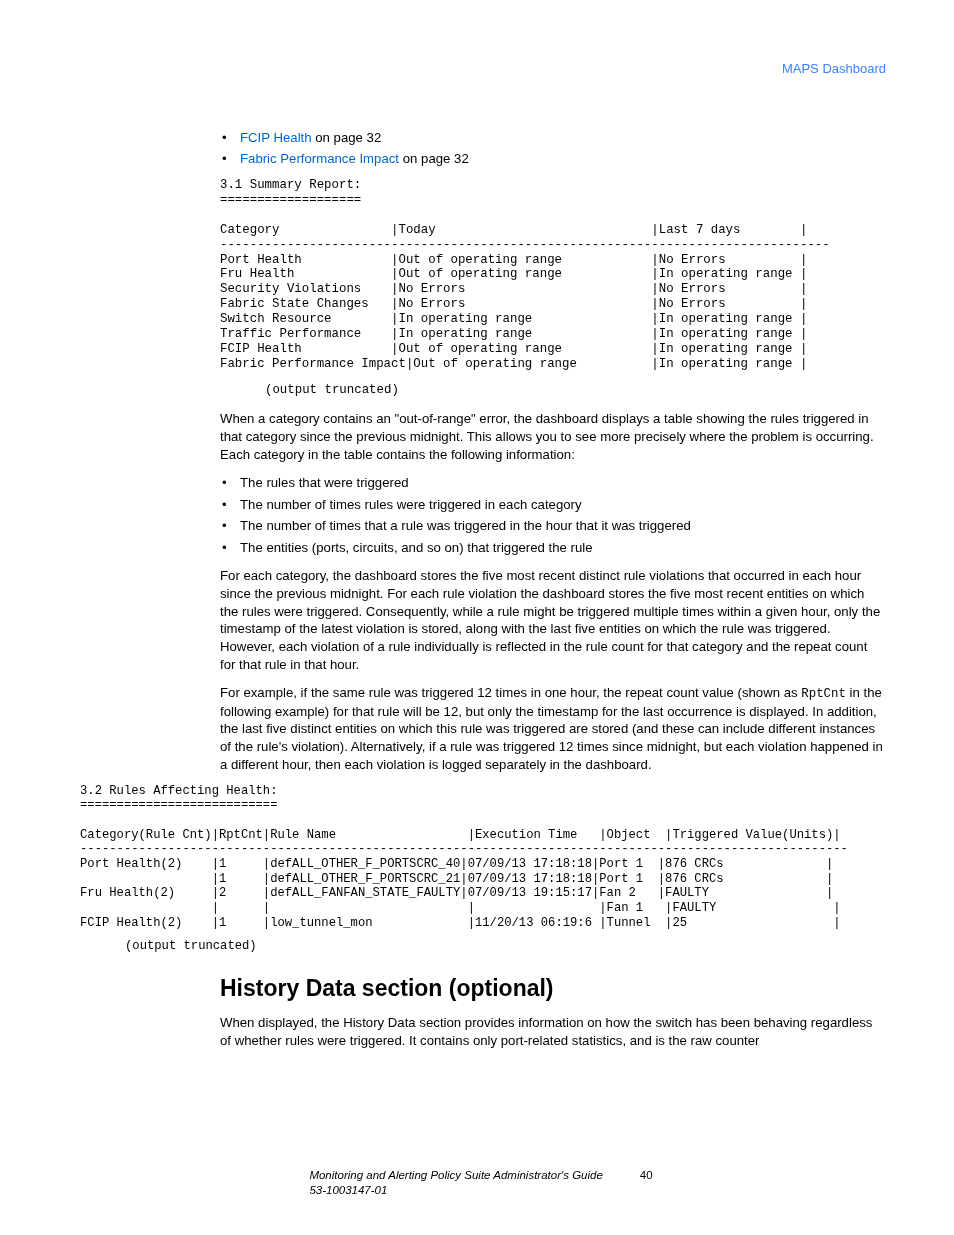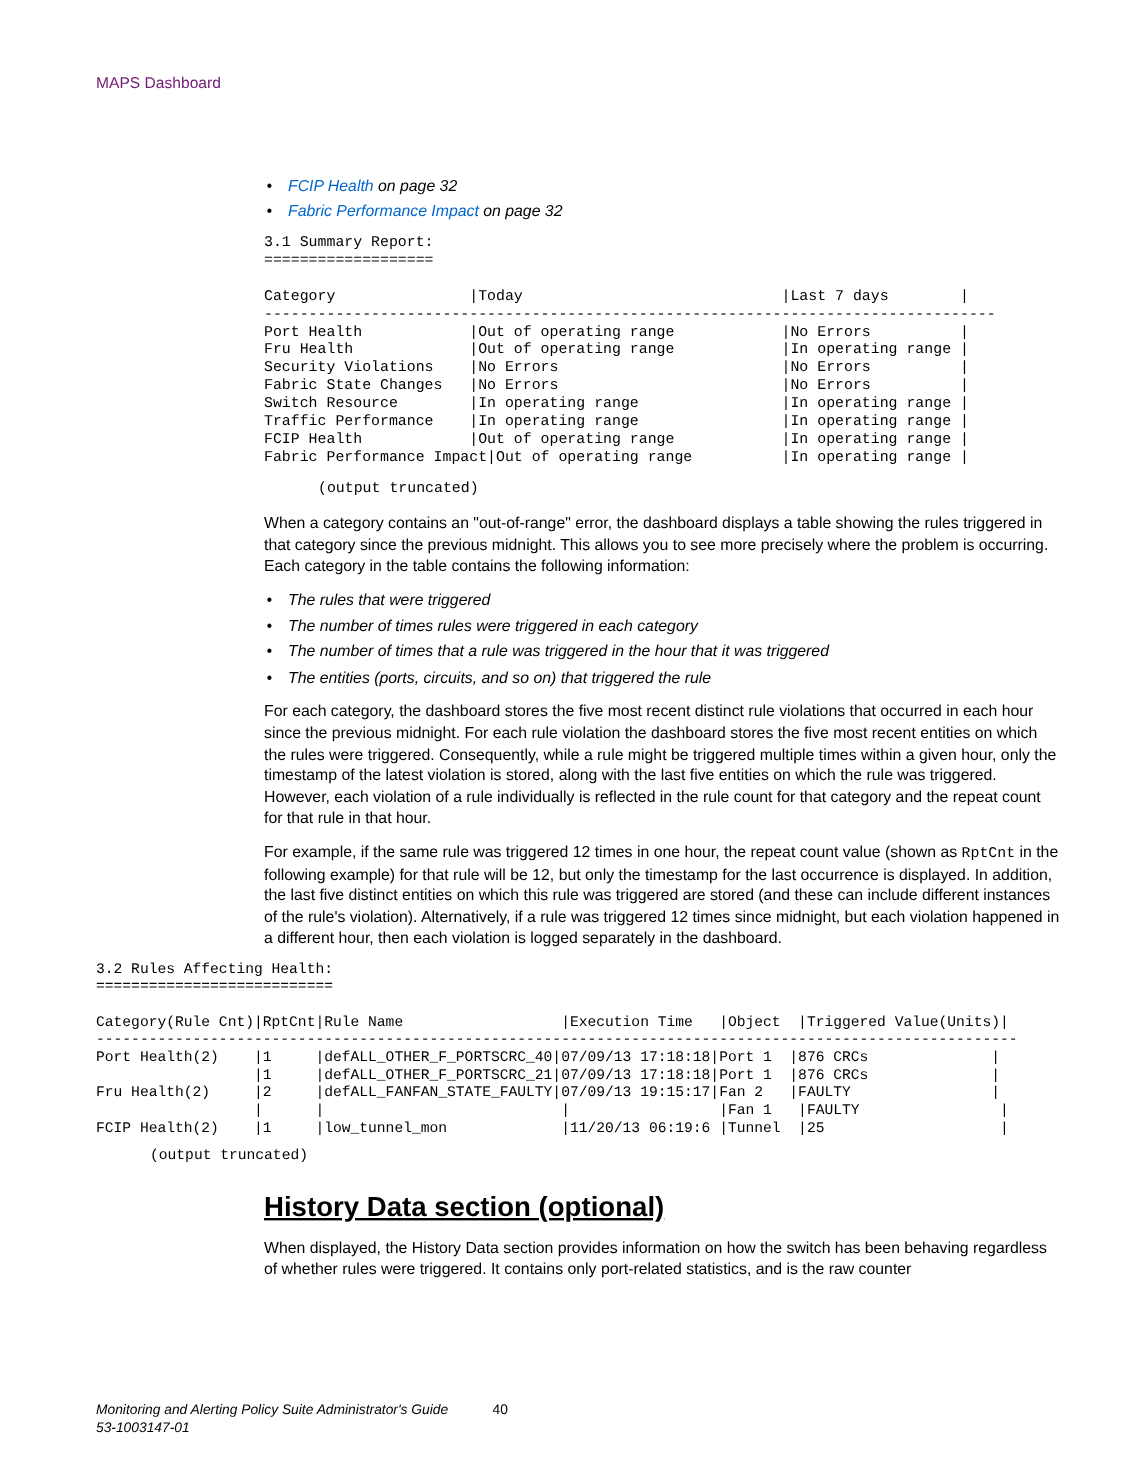--- a/index.html
+++ b/index.html
@@ -9,35 +9,35 @@
     margin: 0;
     font-family: Arial, Helvetica, sans-serif;
     font-size: 13.2px;
     color: #000;
     position: relative;
     box-sizing: border-box;
     padding: 60px 68px 0 80px;
     line-height: 1.35;
   }
   .hdr {
+    text-align: right;
     font-size: 13px;
-    color: #701a75;
-    margin-bottom: 68px;
+    color: #3b82f6;
+    margin-bottom: 51px;
   }
   .content {
     margin-left: 140px;
   }
   .content-wide {
     margin-left: 0;
   }
   ul.links, ul.bul {
     list-style: none;
     padding: 0;
     margin: 4px 0 10px 0;
-    font-style: italic;
   }
   ul.links li::before, ul.bul li::before {
     content: "•";
     display: inline-block;
     width: 18px;
     margin-left: 2px;
   }
   ul.links li, ul.bul li { margin-bottom: 4px; }
   a.lnk { color: #0066cc; text-decoration: none; }
   p.body { margin: 10px 0; }
@@ -64,31 +64,30 @@
     font-family: "Courier New", monospace;
     font-size: 12.2px;
     margin: 6px 0 14px 45px;
   }
   .inline-mono { font-family: "Courier New", monospace; font-size: 12.4px; }
   h2.sec {
     font-family: Arial, Helvetica, sans-serif;
     font-weight: bold;
     font-size: 23px;
     margin: 18px 0 0 0;
-    text-decoration: underline;
   }
   .footer {
     position: absolute;
     bottom: 36px;
     left: 80px;
     right: 72px;
     font-size: 11.5px;
     font-style: italic;
     display: flex;
-    justify-content: flex-start;
+    justify-content: center;
     gap: 37px;
   }
   .footer .pg { font-style: normal; }
 </style>
 </head>
 <body>
 
 <div class="hdr">MAPS Dashboard</div>
 
 <div class="content">

